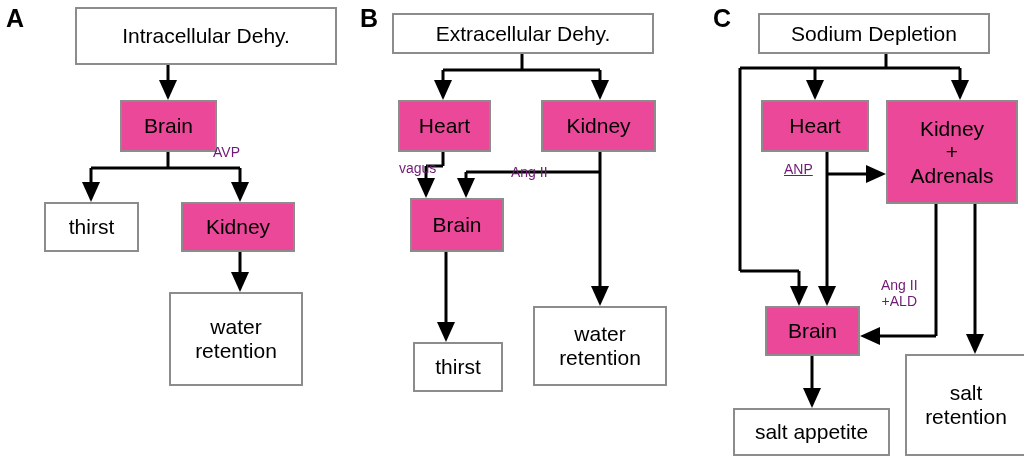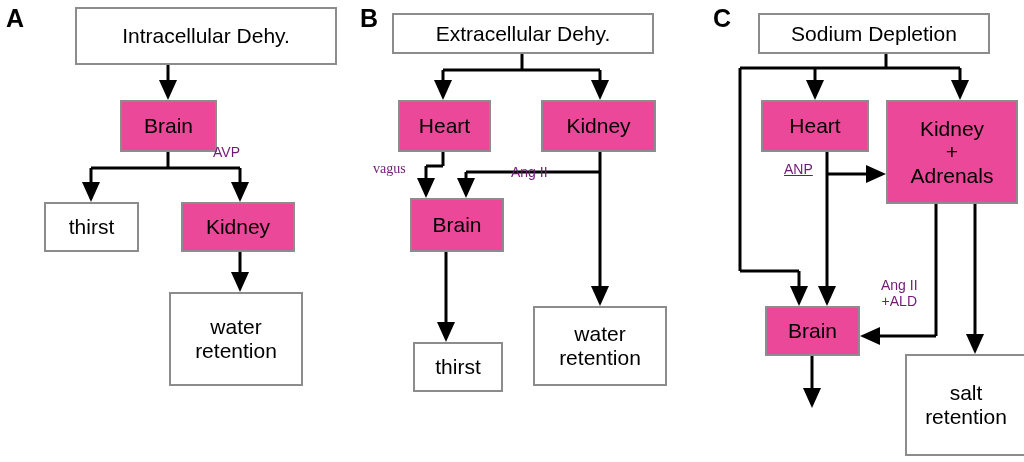--- a/index.html
+++ b/index.html
@@ -213,34 +213,35 @@
 
   <div class="node shaded" style="left:541px; top:100px; width:115px; height:52px;">Kidney</div>
 
   <div class="node shaded" style="left:410px; top:198px; width:94px; height:54px;">Brain</div>
 
   <div class="node" style="left:413px; top:342px; width:90px; height:50px;">thirst</div>
 
   <div class="node" style="left:533px; top:306px; width:134px; height:80px;">water
 retention</div>
 
-  <div class="edge-label" style="left:373px; top:161px;font-family:Liberation Serif, serif;">vagus</div>
+  <div class="edge-label" style="left:399px; top:161px;">vagus</div>
 
   <div class="edge-label" style="left:511px; top:165px;">Ang II</div>
 
   <div class="node" style="left:758px; top:13px; width:232px; height:41px;">Sodium Depletion</div>
 
   <div class="node shaded" style="left:761px; top:100px; width:108px; height:52px;">Heart</div>
 
   <div class="node shaded" style="left:886px; top:100px; width:132px; height:104px;">Kidney
 +
 Adrenals</div>
 
   <div class="node shaded" style="left:765px; top:306px; width:95px; height:50px;">Brain</div>
 
+  <div class="node" style="left:733px; top:408px; width:157px; height:48px;">salt appetite</div>
 
   <div class="node" style="left:905px; top:354px; width:122px; height:102px;">salt
 retention</div>
 
   <div class="edge-label" style="left:784px; top:162px;text-decoration:underline;">ANP</div>
 
   <div class="edge-label" style="left:881px; top:278px;">Ang II
 +ALD</div>
 
 </div>

